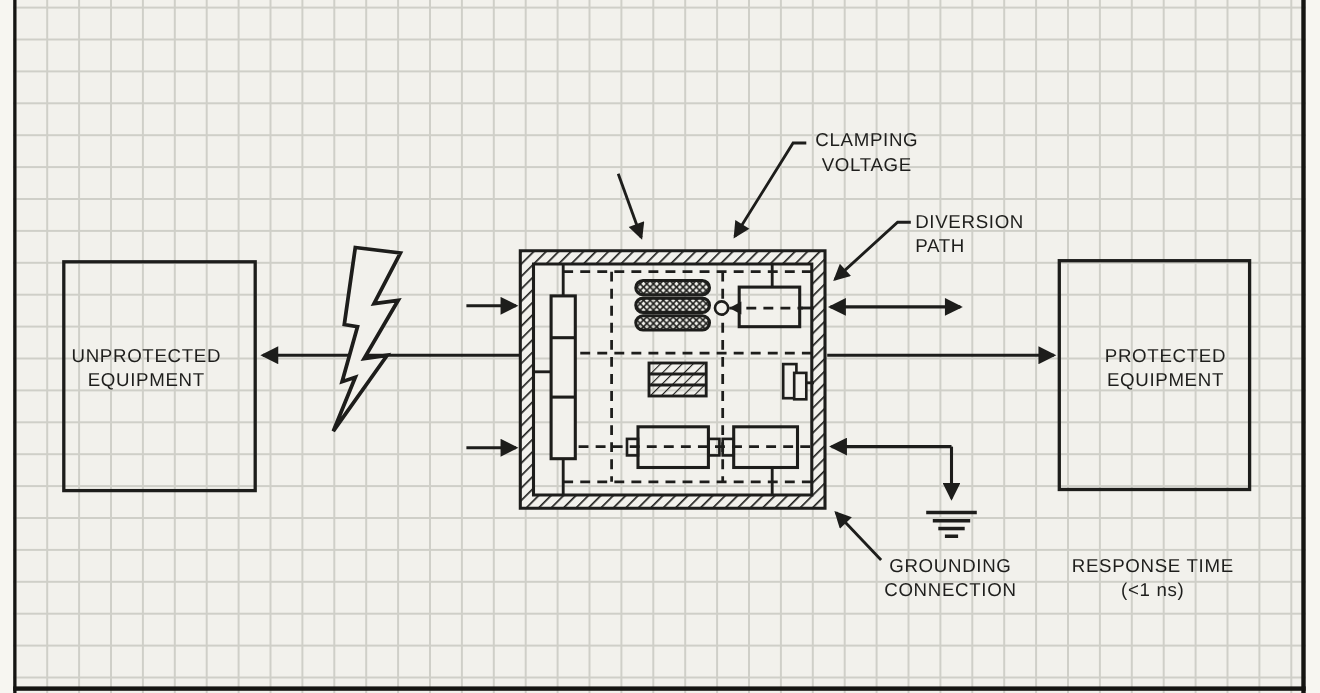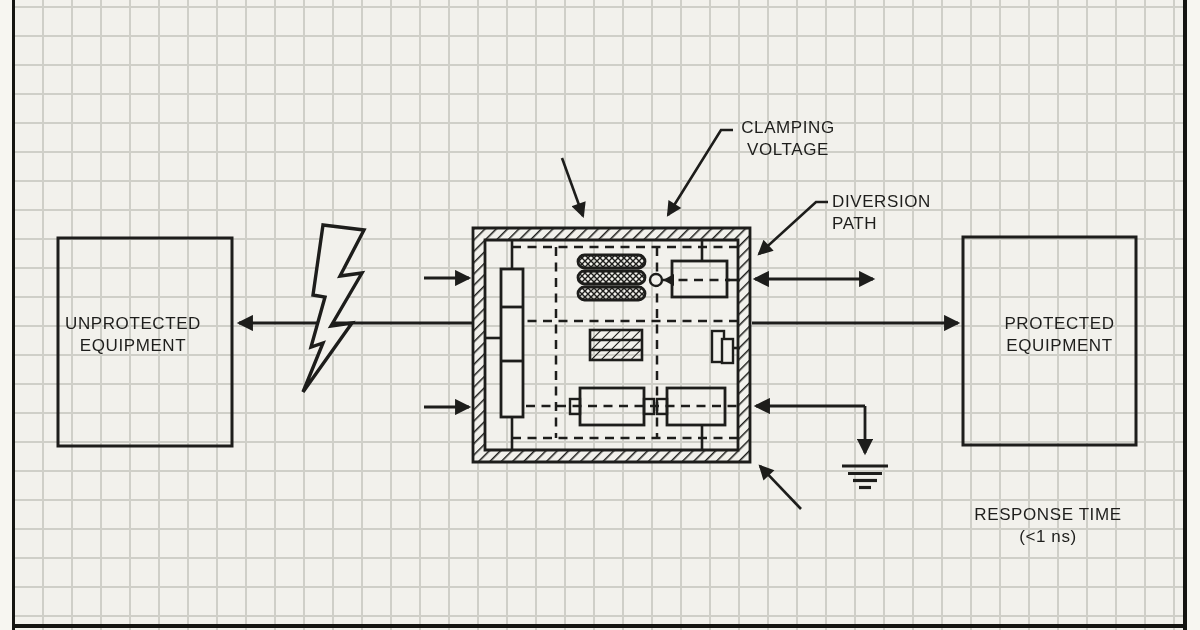--- a/index.html
+++ b/index.html
@@ -161,20 +161,22 @@
   <div class="lbl left" style="left:832px;top:191px;width:120px;">DIVERSION
 PATH</div>
 
   <div class="lbl" style="left:58px;top:313px;width:150px;">UNPROTECTED
 EQUIPMENT</div>
 
   <div class="lbl" style="left:963px;top:313px;width:193px;">PROTECTED
 EQUIPMENT</div>
 
 
+  <div class="lbl" style="left:794px;top:504px;width:140px;">GROUNDING
+CONNECTION</div>
 
   <div class="lbl" style="left:966px;top:504px;width:164px;text-align:center;">RESPONSE TIME
 (&lt;1 ns)</div>
 
   <div class="margin-strip" style="left:0;top:0;width:12px;height:630px;"></div>
   <div class="margin-strip" style="left:1187px;top:0;width:13px;height:630px;"></div>
   <div class="frame-line" style="left:12px;top:0;width:3px;height:630px;"></div>
   <div class="frame-line" style="left:1183px;top:0;width:4px;height:630px;"></div>
   <div class="frame-line" style="left:12px;top:624px;width:1175px;height:4px;"></div>
 

